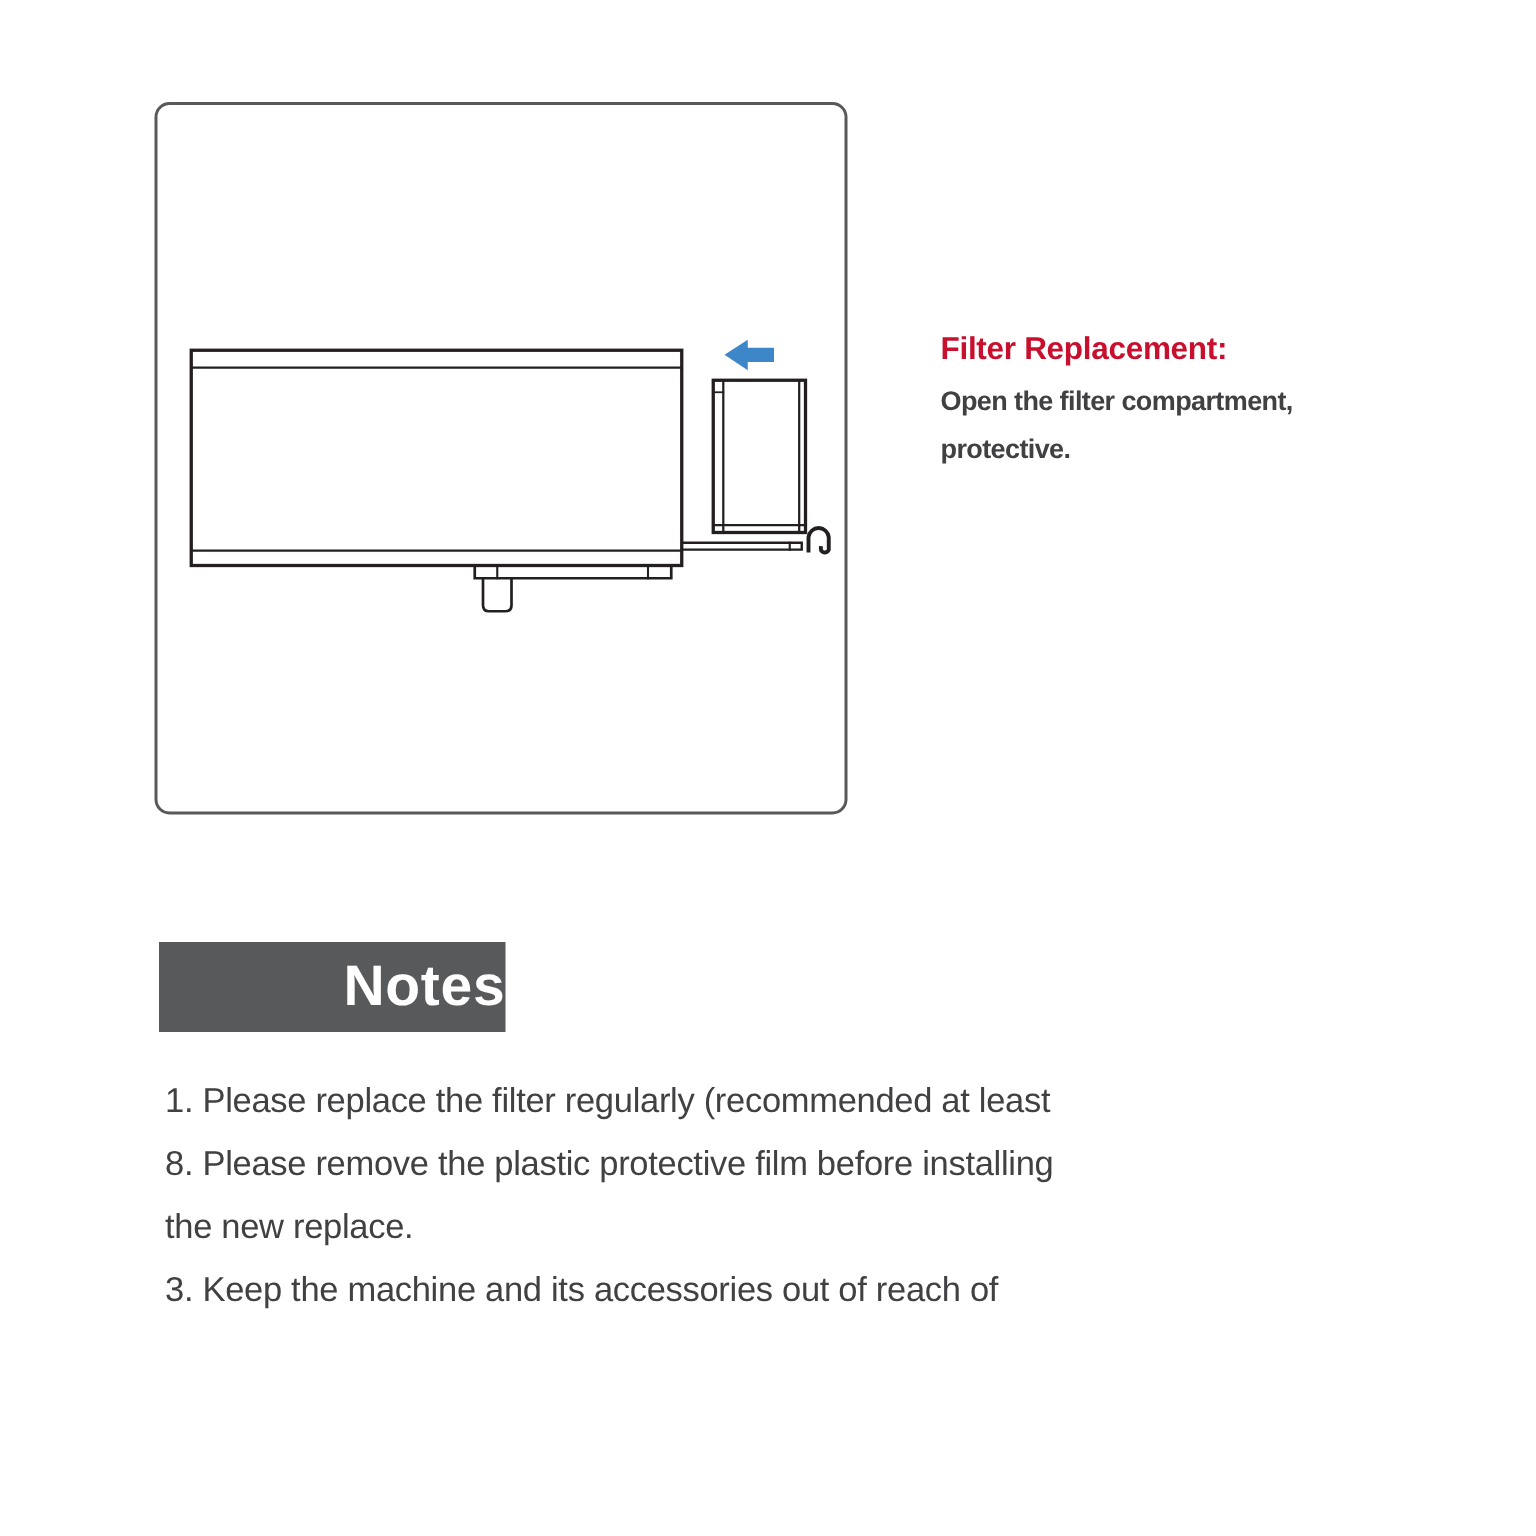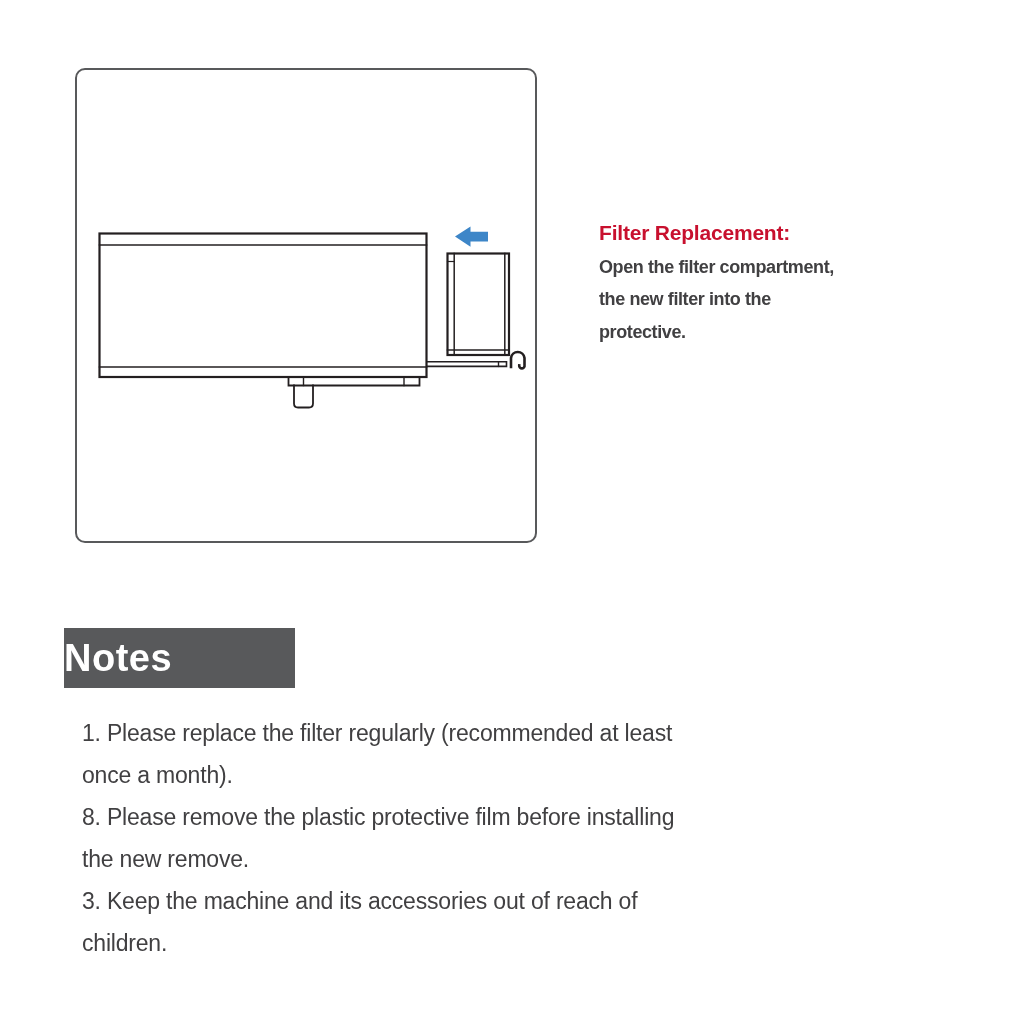--- a/index.html
+++ b/index.html
@@ -11,20 +11,21 @@
     --line-art:#231f20;
     --diagram-border-gray:#58595b;
     --page-bg:#ffffff;
   }
   html,body{margin:0;padding:0;background:#fff;}
   .canvas{
     position:relative;width:852px;height:1024px;overflow:hidden;
     background:var(--page-bg);
     font-family:"Liberation Sans","DejaVu Sans",sans-serif;
     color:var(--body-gray);
+    margin-left:28px;
   }
   
   .diagram-box{
     position:absolute;left:75px;top:68px;width:458px;height:471px;
     border:2px solid var(--diagram-border-gray);border-radius:10px;
     background:#fff;
   }
   .diagram-box svg{display:block;width:458px;height:471px;}
   .ln{stroke:var(--line-art);fill:none;stroke-linecap:square;}
   .arrow{fill:var(--arrow-blue);stroke:none;}
@@ -35,23 +36,23 @@
   .instruction-title{
     font-size:21px;line-height:28px;font-weight:700;
     letter-spacing:-0.2px;color:var(--title-red);margin:0 0 4px 0;
   }
   .instruction-line{
     font-size:18px;line-height:32.4px;font-weight:700;
     letter-spacing:-0.4px;color:var(--body-gray);
   }
   
   .notes-header{
-    position:absolute;left:64px;top:628px;width:231px;height:60px;
+    position:absolute;left:78px;top:628px;width:231px;height:60px;
     background:var(--notes-box-gray);
-    display:flex;align-items:center;justify-content:flex-start;
+    display:flex;align-items:center;justify-content:flex-end;
   }
   .notes-header span{
     color:#ffffff;font-size:38px;font-weight:700;letter-spacing:0.5px;
   }
   .notes-list{
     position:absolute;left:82px;top:712px;width:910px;
     font-size:23px;line-height:42px;font-weight:400;
     letter-spacing:-0.2px;color:var(--notes-text-gray);
   }
 </style>
@@ -84,30 +85,27 @@
       <line class="ln" x1="447.5" y1="350" x2="509" y2="350" stroke-width="1.5"></line>
       <line class="ln" x1="447.5" y1="261.5" x2="454.2" y2="261.5" stroke-width="1.2"></line>
 
       <polygon class="arrow" points="455,236.5 470.5,226.5 470.5,231.8 488,231.8 488,241.4 470.5,241.4 470.5,246.8"></polygon>
     </svg>
   </div>
 
   <div class="instruction">
     <div class="instruction-title">Filter Replacement:</div>
     <div class="instruction-line">Open the filter compartment,</div>
-    <div class="instruction-line">the new filter into the</div>
     <div class="instruction-line">protective.</div>
   </div>
 
   <div class="notes-header">
     <span>Notes</span>
   </div>
 
   <div class="notes-list">
     <div class="note-line">1. Please replace the filter regularly (recommended at least</div>
-    <div class="note-line">once a month).</div>
     <div class="note-line">8. Please remove the plastic protective film before installing</div>
-    <div class="note-line">the new remove.</div>
+    <div class="note-line">the new replace.</div>
     <div class="note-line">3. Keep the machine and its accessories out of reach of</div>
-    <div class="note-line">children.</div>
   </div>
 
 </div>
 
 </body></html>

